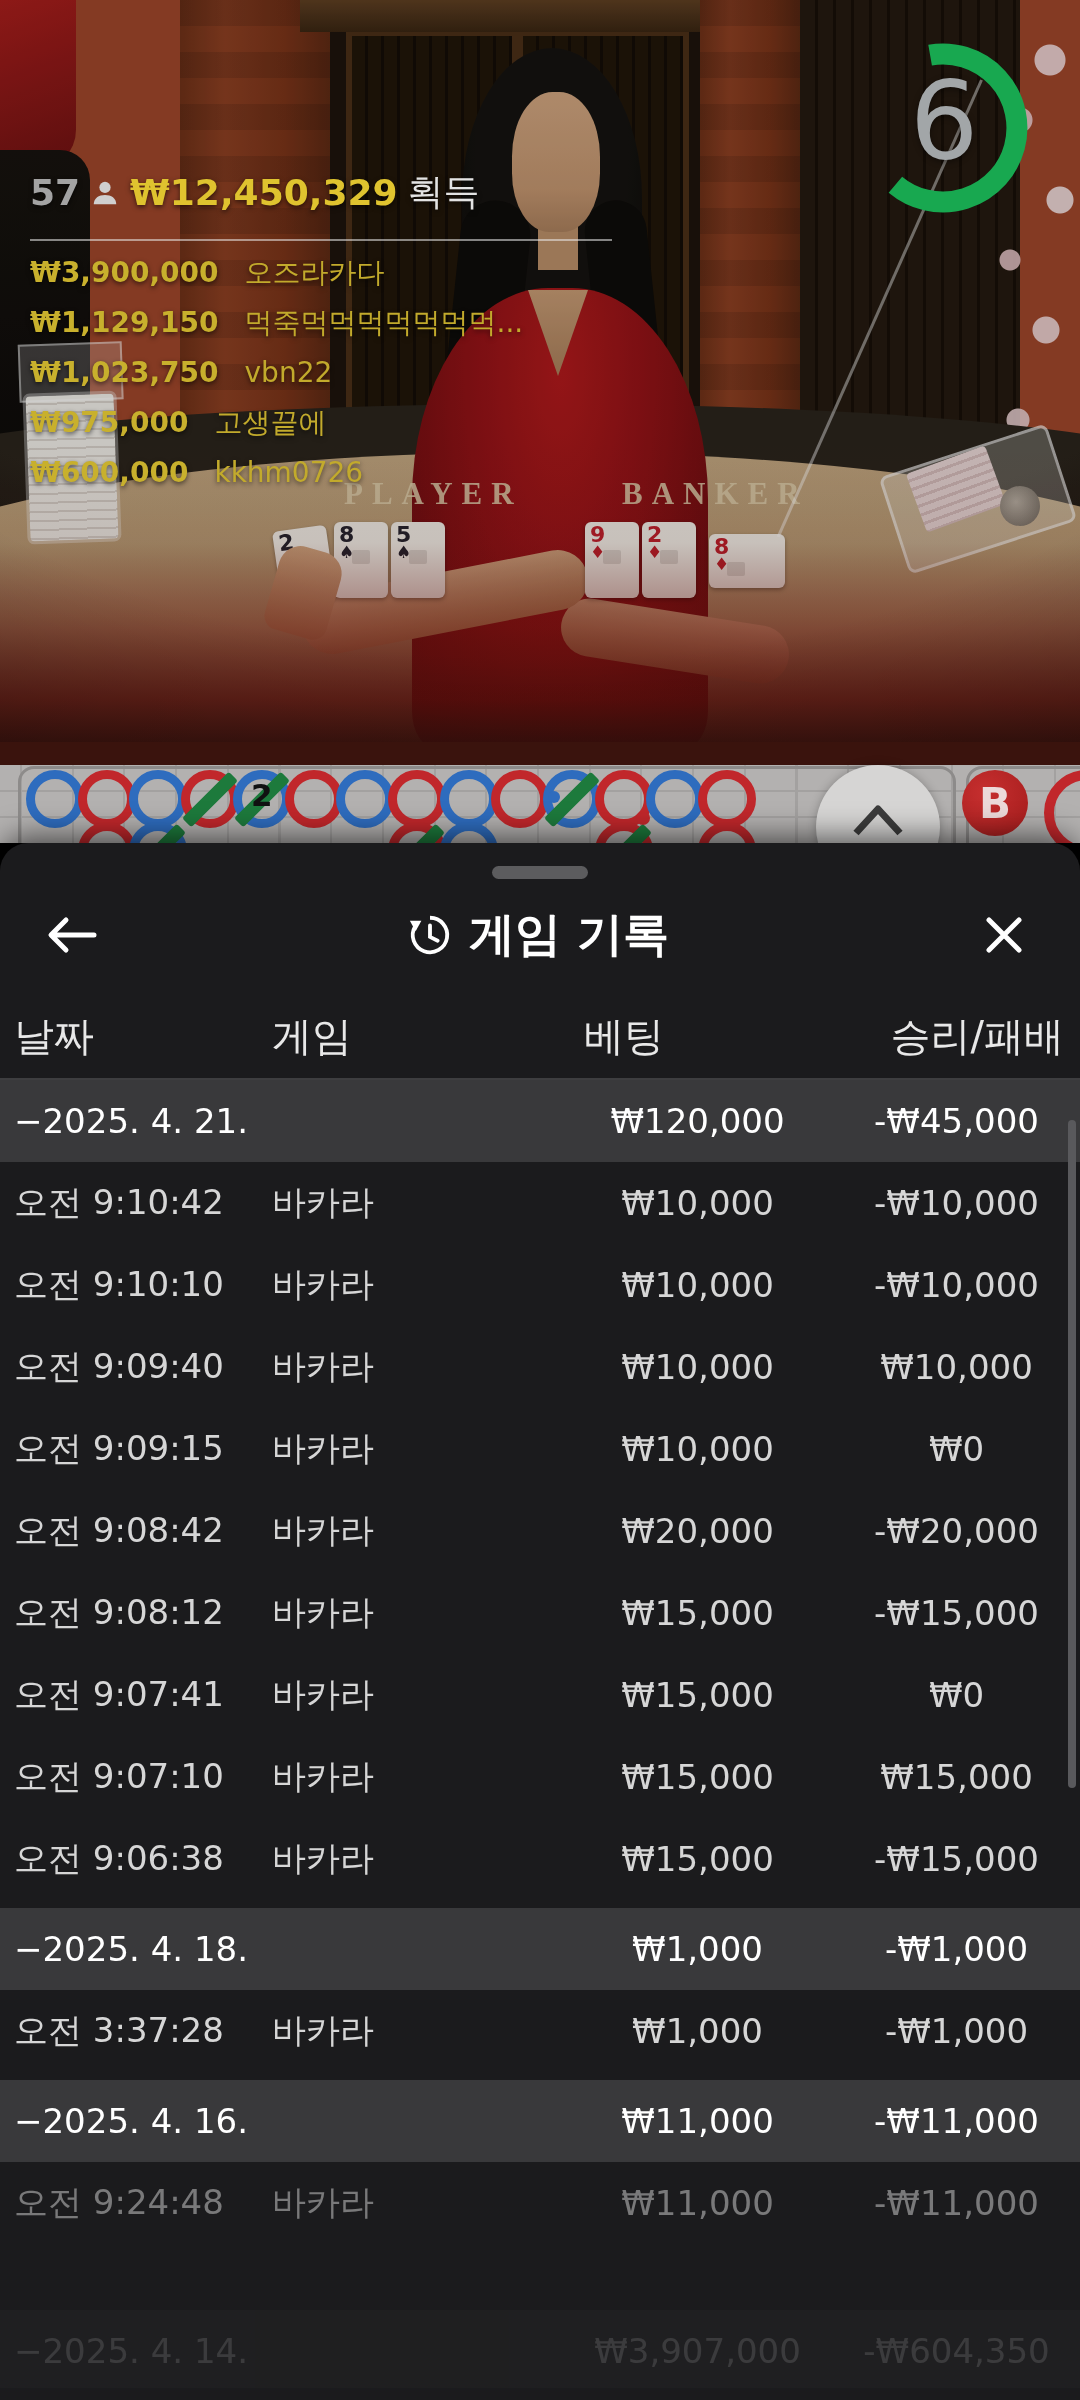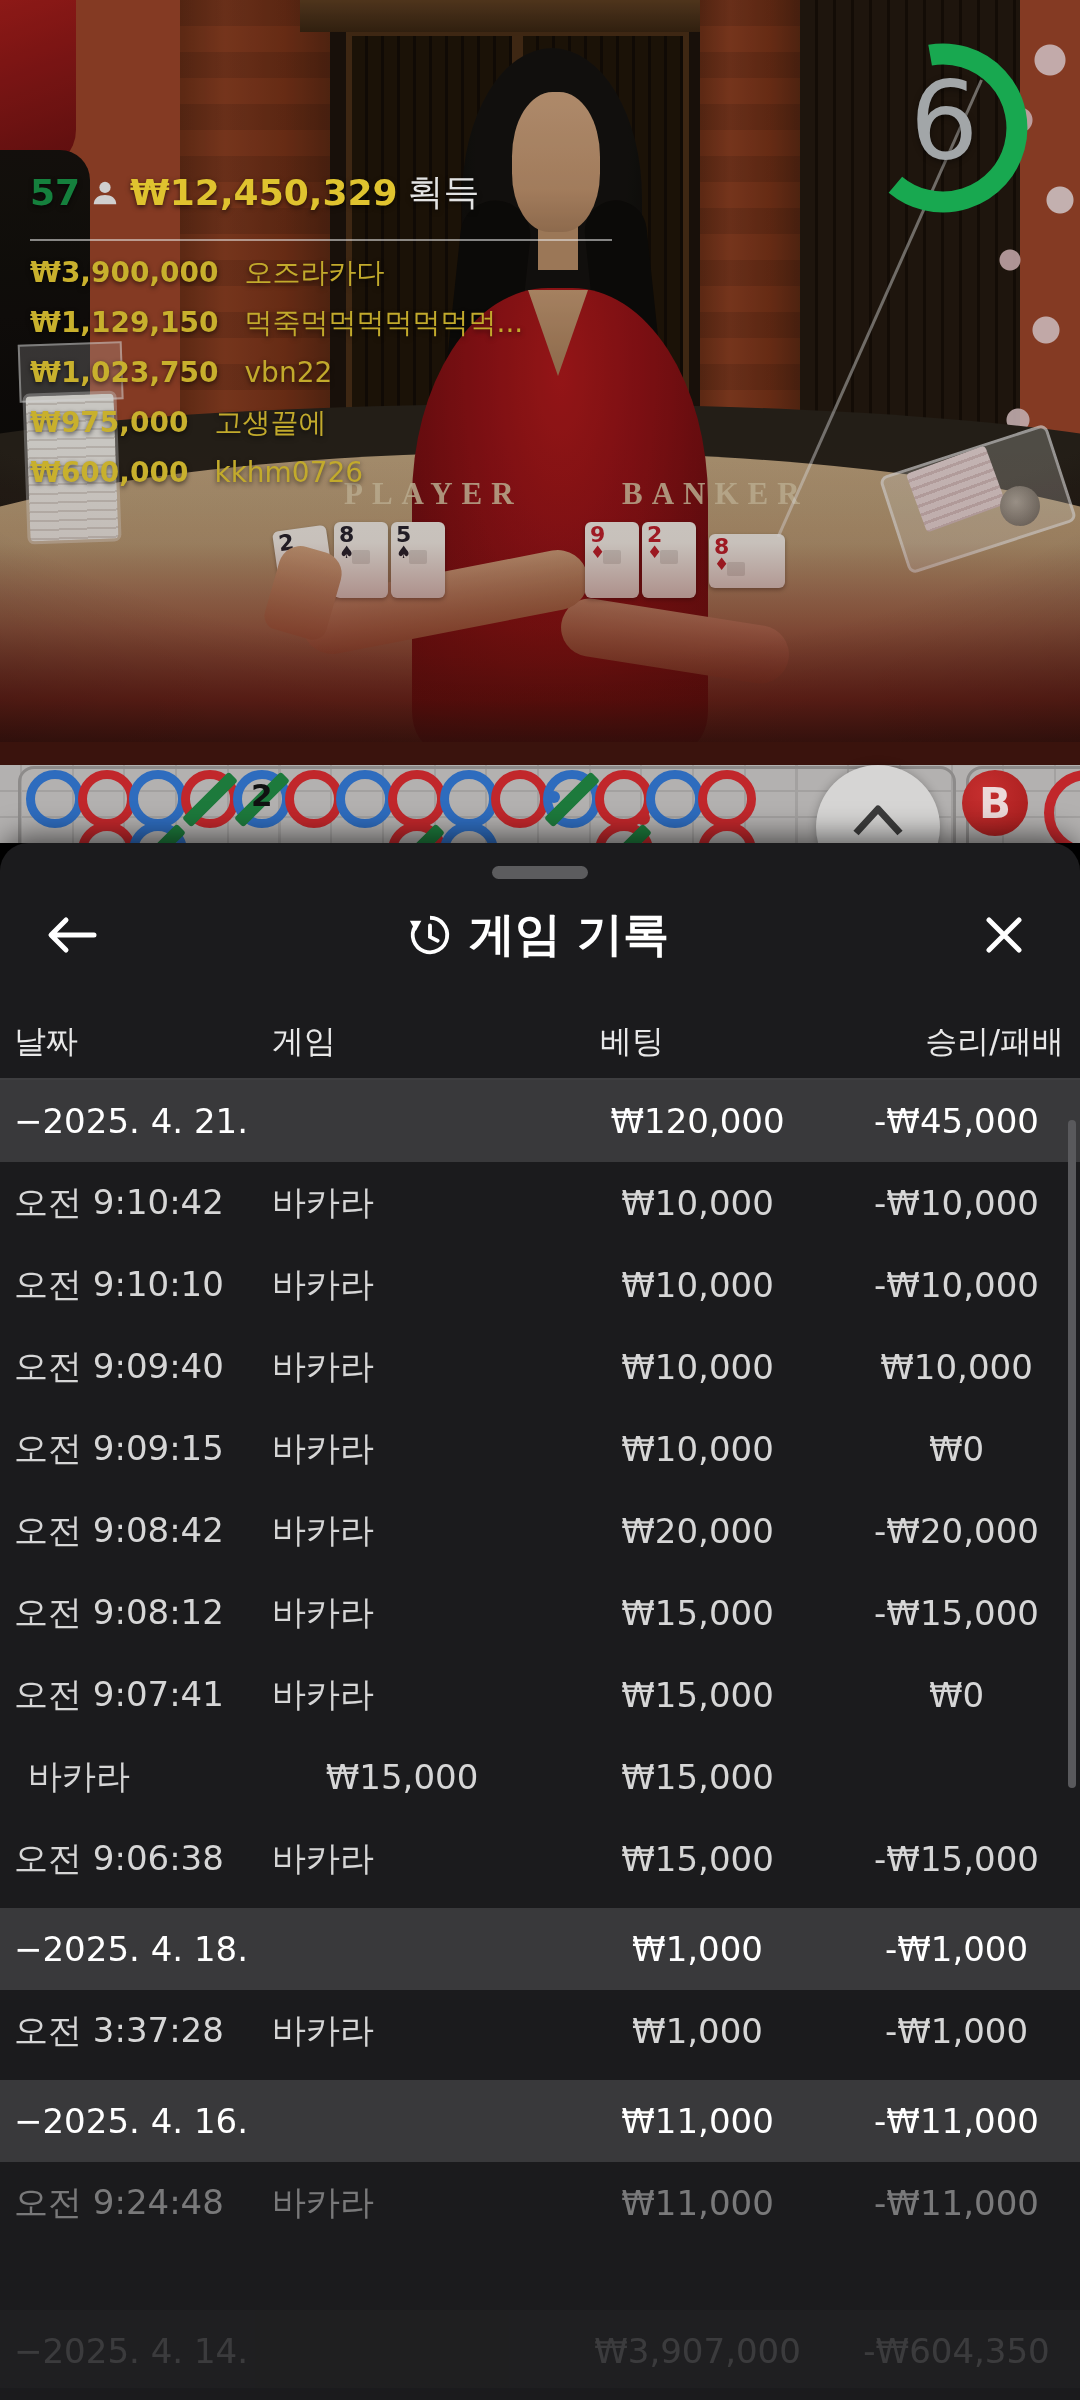--- a/index.html
+++ b/index.html
@@ -89,21 +89,21 @@
     border-radius:4px;box-shadow:0 0 0 3px rgba(245,245,245,.35);transform:rotate(-2deg);}
   .discard:before{content:"";position:absolute;left:-6px;top:-52px;width:100px;height:54px;
     background:rgba(240,240,240,.22);border:2px solid rgba(255,255,255,.45);}
   .red-fade{position:absolute;left:0;top:440px;width:1080px;height:302px;
     background:linear-gradient(180deg,rgba(110,18,14,0) 0%,rgba(110,18,14,.05) 34%,rgba(104,16,12,.45) 62%,rgba(86,14,11,.82) 86%,rgba(58,16,12,.95) 100%);}
   .vignette{position:absolute;inset:0;background:radial-gradient(130% 110% at 50% 28%,rgba(0,0,0,0) 55%,rgba(0,0,0,.5) 100%);}
   .dim{position:absolute;inset:0;background:rgba(0,0,0,.16);}
   
   .winners{position:absolute;left:30px;top:168px;z-index:5;text-shadow:0 2px 5px rgba(0,0,0,.6);}
   .w-head{display:flex;align-items:center;gap:10px;font-size:36px;}
-  .w-count{color:#15803d;font-weight:bold;}
+  .w-count{color:#a3a3a3;font-weight:bold;}
   .w-total{color:#dfc32f;font-weight:bold;}
   .w-suffix{color:#e3e3e3;}
   .w-divider{margin-top:22px;width:582px;height:2px;background:rgba(235,235,235,.55);}
   .w-row{display:flex;gap:26px;font-size:28px;color:#c8b02d;font-weight:bold;margin-top:14px;height:36px;line-height:36px;}
   .w-row .nm{font-weight:normal;color:#c2aa2c;}
   .winners .w-row:nth-child(7){opacity:.8;}
   
   .timer{position:absolute;left:850px;top:30px;width:210px;height:210px;z-index:5;}
   .timer .num{position:absolute;left:34px;top:28px;width:120px;text-align:center;
     font-size:108px;font-weight:500;color:#a2a6a8;text-shadow:0 2px 6px rgba(0,0,0,.4);}
@@ -135,21 +135,21 @@
   .sheet{position:absolute;left:0;top:843px;width:1080px;height:1557px;background:#1b1b1d;
     border-radius:28px 28px 0 0;box-shadow:0 -6px 30px rgba(0,0,0,.6);}
   .handle{position:absolute;left:492px;top:23px;width:96px;height:13px;border-radius:7px;background:#5c5c5e;}
   .sheet-head{position:absolute;left:0;top:46px;width:1076px;height:92px;}
   .back-btn{position:absolute;left:36px;top:14px;width:72px;height:64px;display:flex;align-items:center;justify-content:center;}
   .close-btn{position:absolute;right:36px;top:14px;width:72px;height:64px;display:flex;align-items:center;justify-content:center;}
   .sheet-title{position:absolute;left:0;right:0;top:0;height:92px;display:flex;align-items:center;justify-content:center;gap:16px;
     color:#fff;font-size:46px;font-weight:bold;}
   .cols{position:absolute;left:0;top:150px;width:1080px;height:85px;
     display:grid;grid-template-columns:244px 288px 118px 1fr;align-items:end;
-    padding:0 16px 14px 14px;box-sizing:border-box;font-size:32px;color:#e8e8e8;}
+    padding:0 16px 14px 14px;box-sizing:border-box;font-size:40px;color:#e8e8e8;}
   .cols .c2{padding-left:14px;}
   .cols .c3,.cols .c4{text-align:right;}
   .divider{position:absolute;left:0;top:235px;width:1080px;height:2px;background:#3e3e40;}
   .rows{position:absolute;left:0;top:237px;width:1080px;bottom:12px;overflow:hidden;}
   .hrow{display:grid;grid-template-columns:244px 288px 303px 1fr;align-items:center;height:82px;
     padding:0 16px 0 14px;box-sizing:border-box;font-size:34px;color:#d6d6d6;}
   .hrow .g{padding-left:14px;}
   .hrow .b,.hrow .r{text-align:center;}
   .hrow.group{background:#39393b;color:#fff;margin-top:8px;}
   .rows .hrow.group:first-child{margin-top:0;}
@@ -417,20 +417,21 @@
   </div>
 
   <div class="hrow">
     <div class="d">오전 9:07:41</div>
     <div class="g">바카라</div>
     <div class="b">₩15,000</div>
     <div class="r">₩0</div>
   </div>
 
   <div class="hrow">
+    <div class="d">오전 9:07:10</div>
     <div class="g">바카라</div>
     <div class="b">₩15,000</div>
     <div class="r">₩15,000</div>
   </div>
 
   <div class="hrow">
     <div class="d">오전 9:06:38</div>
     <div class="g">바카라</div>
     <div class="b">₩15,000</div>
     <div class="r">-₩15,000</div>

